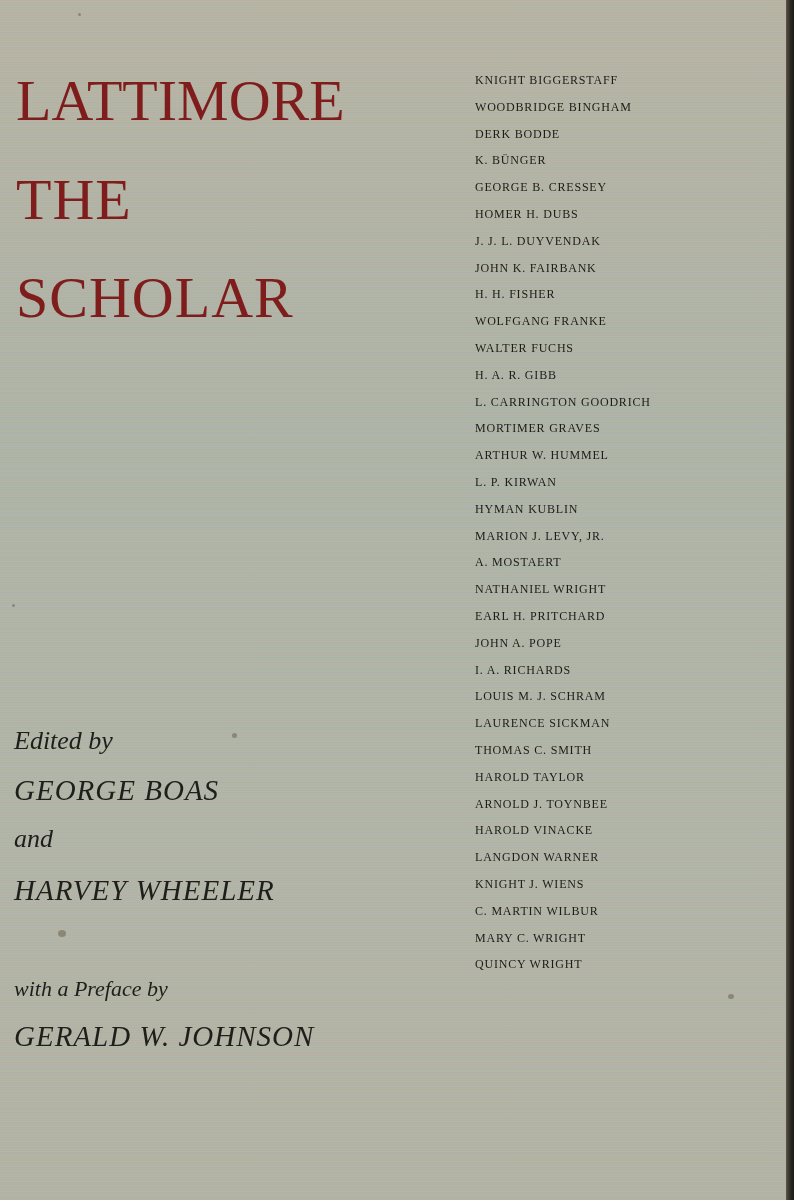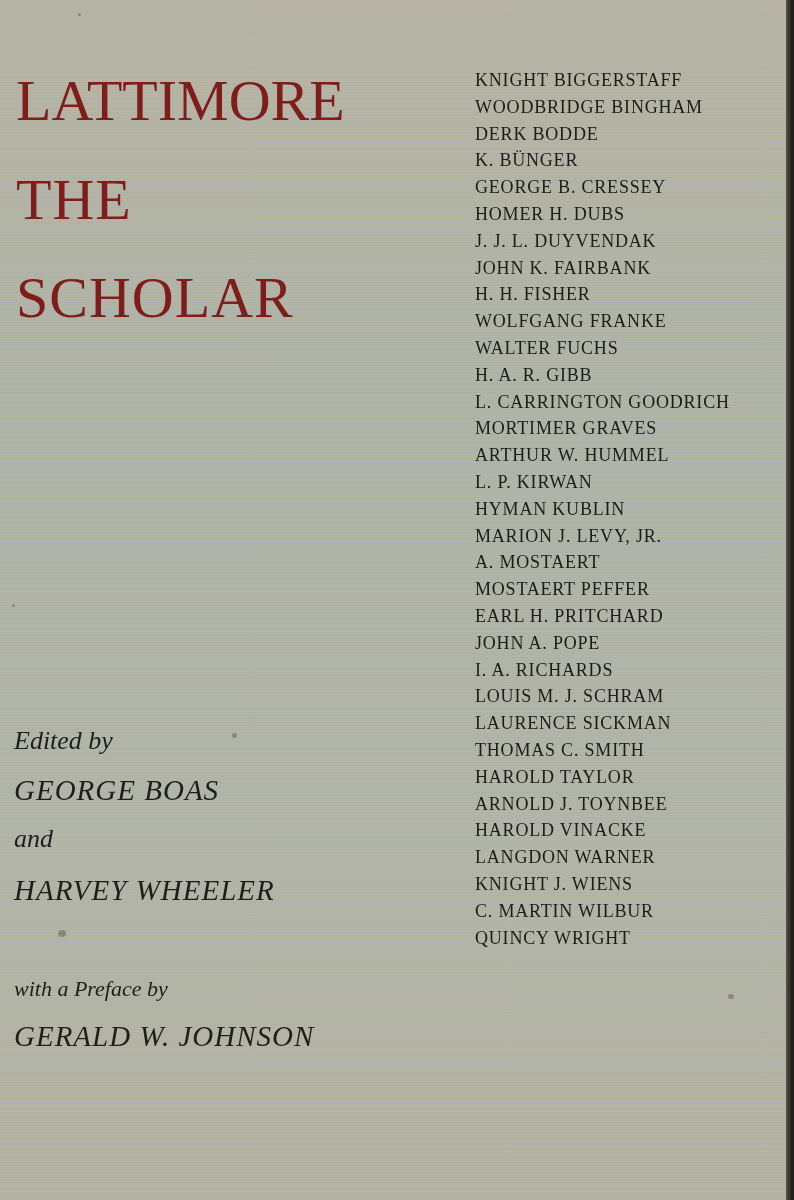--- a/index.html
+++ b/index.html
@@ -83,21 +83,21 @@
       position: absolute;
       left: 475px;
       top: 70px;
       margin: 0;
       padding: 0;
       list-style: none;
     }
     .contributor {
       height: 26.8px;
       font-family: "Liberation Serif", "DejaVu Serif", serif;
-      font-size: 18px;
+      font-size: 12px;
       letter-spacing: 0.8px;
       color: #1c1c18;
       white-space: nowrap;
       line-height: 20px;
     }
 
     .speck {
       position: absolute;
       border-radius: 50%;
       background: rgba(90,80,60,0.45);
@@ -134,33 +134,34 @@
     <li class="contributor">WOLFGANG FRANKE</li>
     <li class="contributor">WALTER FUCHS</li>
     <li class="contributor">H. A. R. GIBB</li>
     <li class="contributor">L. CARRINGTON GOODRICH</li>
     <li class="contributor">MORTIMER GRAVES</li>
     <li class="contributor">ARTHUR W. HUMMEL</li>
     <li class="contributor">L. P. KIRWAN</li>
     <li class="contributor">HYMAN KUBLIN</li>
     <li class="contributor">MARION J. LEVY, JR.</li>
     <li class="contributor">A. MOSTAERT</li>
-    <li class="contributor">MOSTAERT PEFFER</li>
+    <li class="contributor">NATHANIEL WRIGHT</li>
     <li class="contributor">EARL H. PRITCHARD</li>
     <li class="contributor">JOHN A. POPE</li>
     <li class="contributor">I. A. RICHARDS</li>
     <li class="contributor">LOUIS M. J. SCHRAM</li>
     <li class="contributor">LAURENCE SICKMAN</li>
     <li class="contributor">THOMAS C. SMITH</li>
     <li class="contributor">HAROLD TAYLOR</li>
     <li class="contributor">ARNOLD J. TOYNBEE</li>
     <li class="contributor">HAROLD VINACKE</li>
     <li class="contributor">LANGDON WARNER</li>
     <li class="contributor">KNIGHT J. WIENS</li>
     <li class="contributor">C. MARTIN WILBUR</li>
+    <li class="contributor">MARY C. WRIGHT</li>
     <li class="contributor">QUINCY WRIGHT</li>
   </ul>
 
   <div class="speck" style="left:232px;top:733px;width:5px;height:5px;"></div>
   <div class="speck" style="left:58px;top:930px;width:8px;height:7px;"></div>
   <div class="speck" style="left:728px;top:994px;width:6px;height:5px;"></div>
   <div class="speck" style="left:12px;top:604px;width:3px;height:3px;"></div>
   <div class="speck" style="left:78px;top:13px;width:3px;height:3px;"></div>
 
   <div class="spine-edge"></div>

